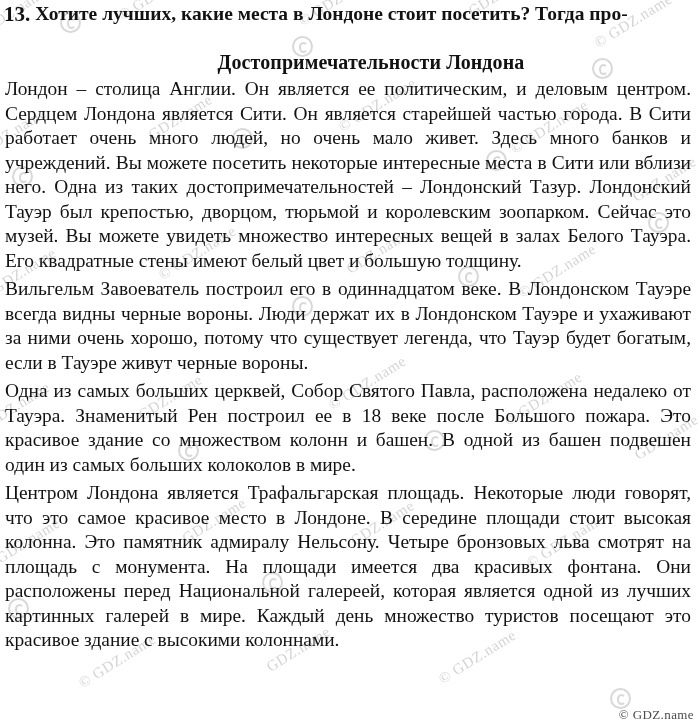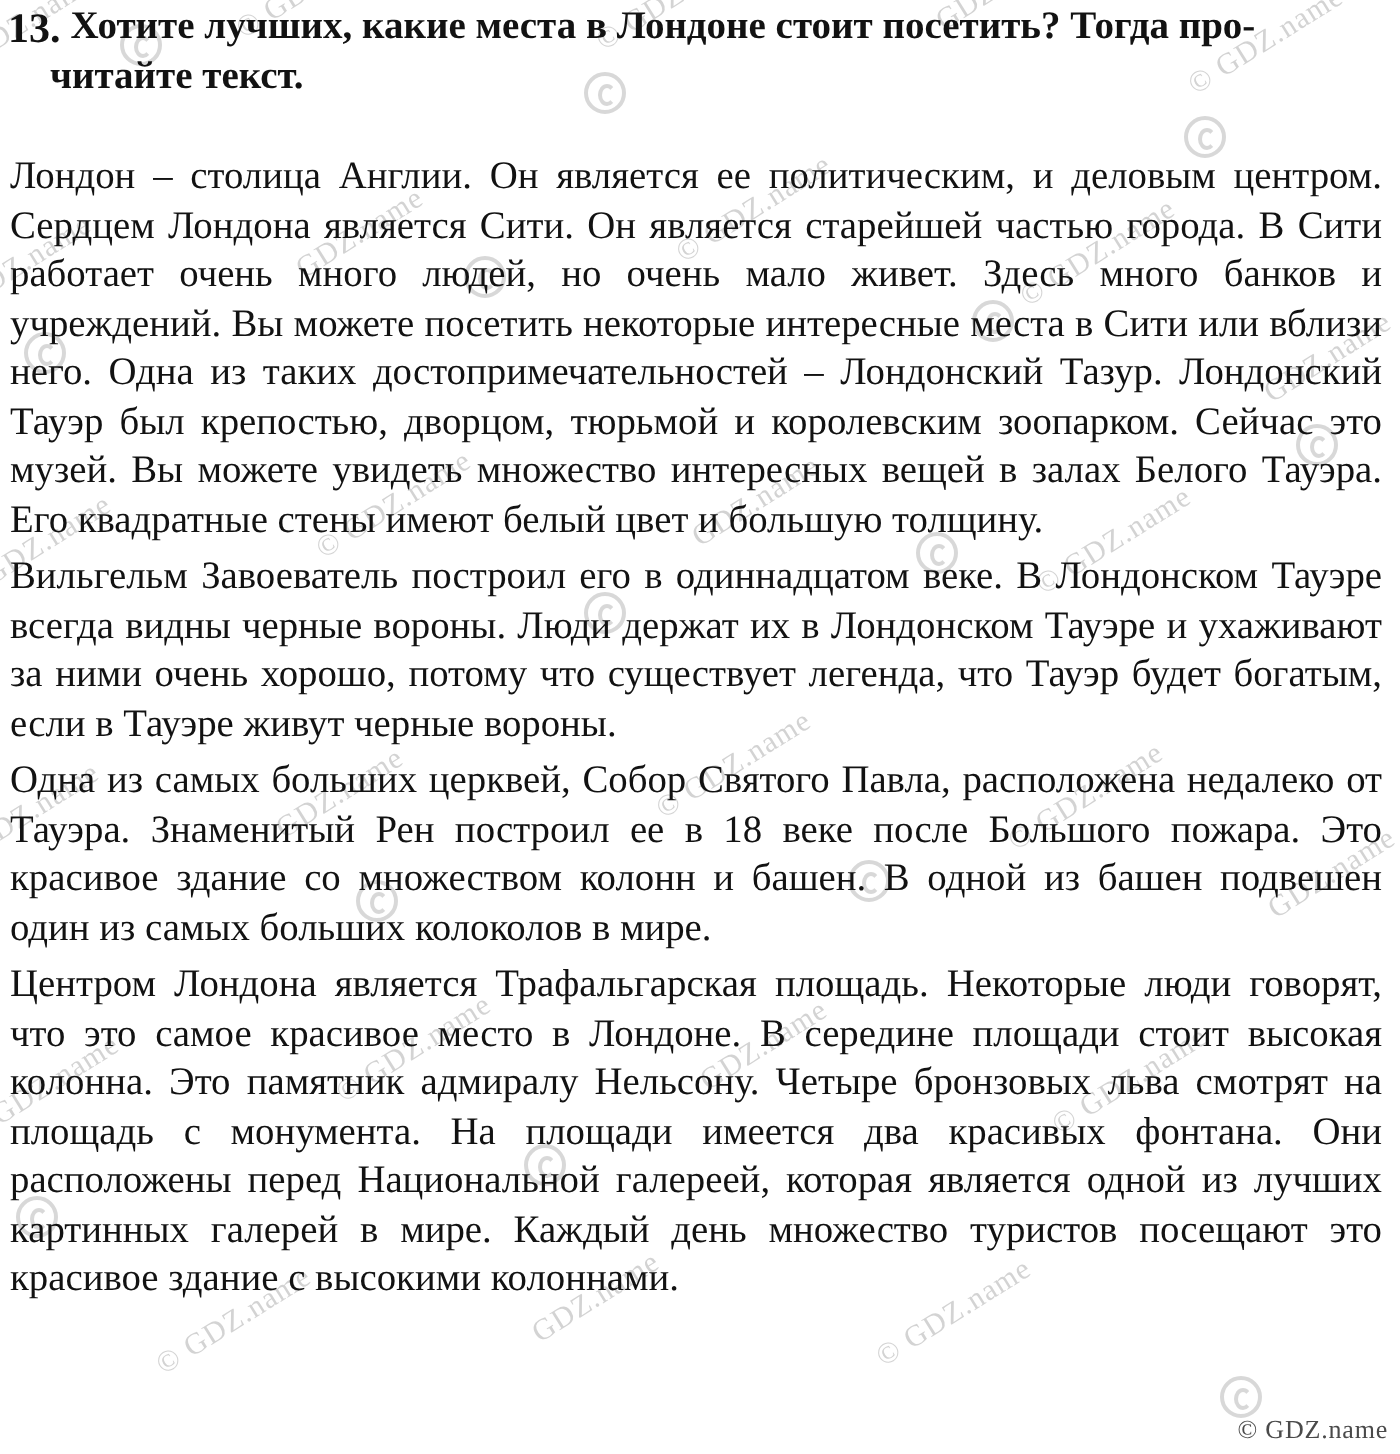--- a/index.html
+++ b/index.html
@@ -175,25 +175,23 @@
     <div class="wm-ring" style="left: 610px; top: 688px;"></div>
   </div>
 
 <div id="page">
 
   <div class="exercise">
     <div class="exercise-line">
       <span class="ex-num">13.</span>
       <span class="ex-text">Хотите лучших, какие места в Лондоне стоит посетить? Тогда про-</span>
     </div>
-    <div class="exercise-line">
-      <span class="ex-text" style="padding-left:21px;">читайте текст.</span>
-    </div>
   </div>
 
+  <div class="doc-title">Достопримечательности Лондона</div>
 
   <div class="body-text">
     <p class="para">Лондон – столица Англии. Он является ее политическим, и деловым центром. Сердцем Лондона является Сити. Он является старейшей частью города. В Сити работает очень много людей, но очень мало живет. Здесь много банков и учреждений. Вы можете посетить некоторые интересные места в Сити или вблизи него. Одна из таких достопримечательностей – Лондонский Тазур. Лондонский Тауэр был крепостью, дворцом, тюрьмой и королевским зоопарком. Сейчас это музей. Вы можете увидеть множество интересных вещей в залах Белого Тауэра. Его квадратные стены имеют белый цвет и большую толщину.</p>
     <p class="para">Вильгельм Завоеватель построил его в одиннадцатом веке. В Лондонском Тауэре всегда видны черные вороны. Люди держат их в Лондонском Тауэре и ухаживают за ними очень хорошо, потому что существует легенда, что Тауэр будет богатым, если в Тауэре живут черные вороны.</p>
     <p class="para">Одна из самых больших церквей, Собор Святого Павла, расположена недалеко от Тауэра. Знаменитый Рен построил ее в 18 веке после Большого пожара. Это красивое здание со множеством колонн и башен. В одной из башен подвешен один из самых больших колоколов в мире.</p>
     <p class="para">Центром Лондона является Трафальгарская площадь. Некоторые люди говорят, что это самое красивое место в Лондоне. В середине площади стоит высокая колонна. Это памятник адмиралу Нельсону. Четыре бронзовых льва смотрят на площадь с монумента. На площади имеется два красивых фонтана. Они расположены перед Национальной галереей, которая является одной из лучших картинных галерей в мире. Каждый день множество туристов посещают это красивое здание с высокими колоннами.</p>
   </div>
 
 </div>
 

